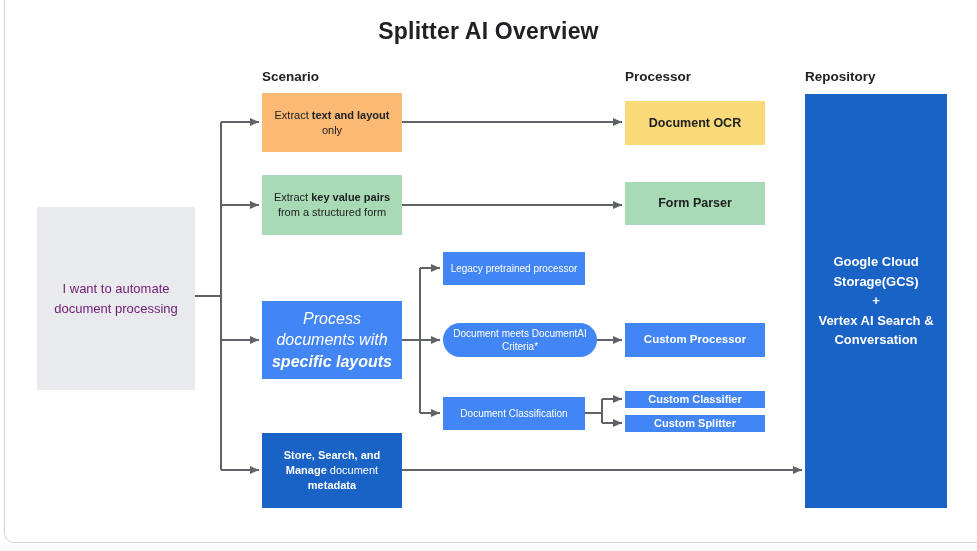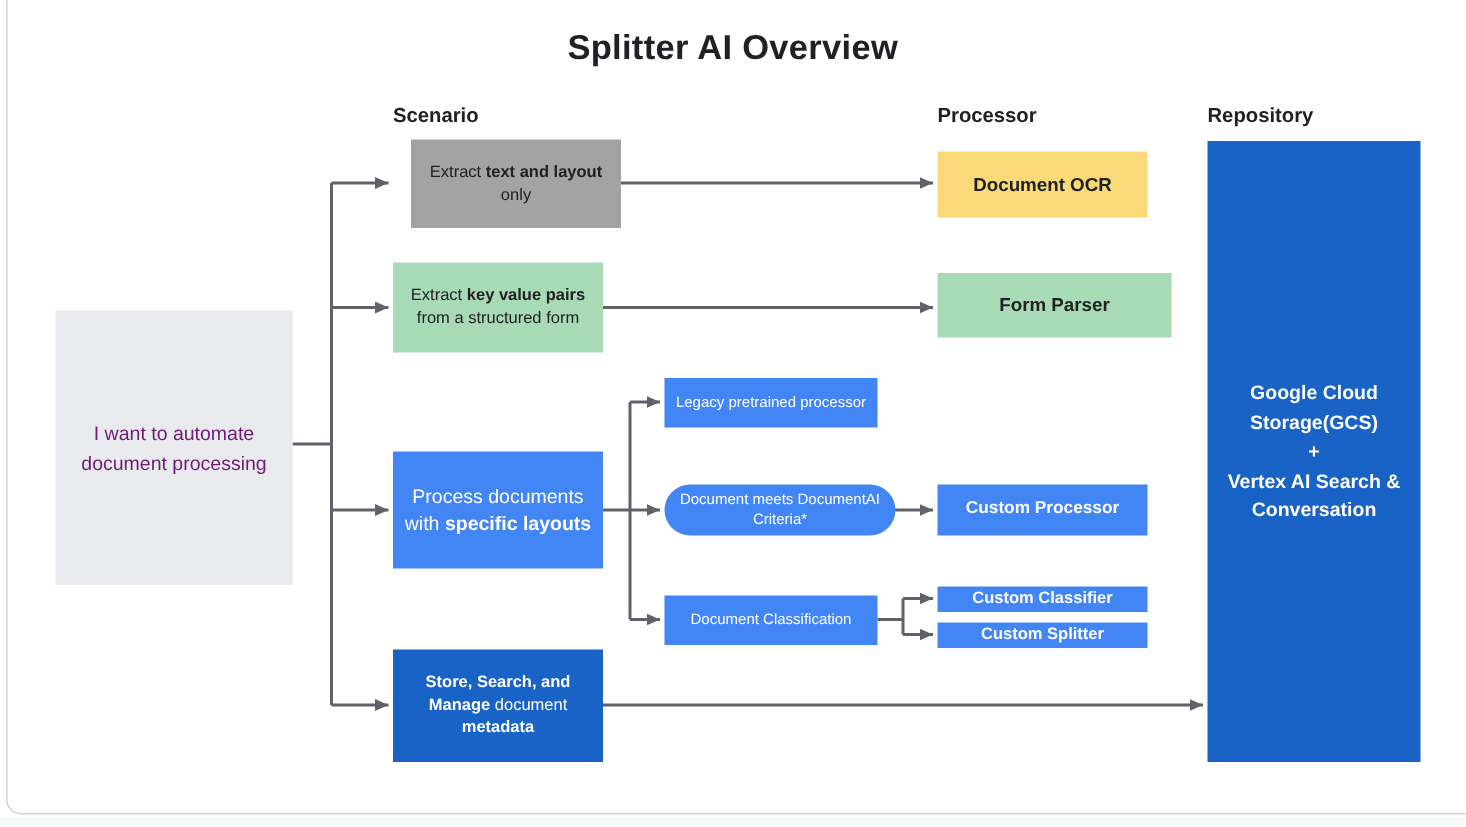--- a/index.html
+++ b/index.html
@@ -20,42 +20,42 @@
   .hdr-scenario   { left:262px; top:69px; width:140px; }
   .hdr-processor  { left:625px; top:69px; width:140px; }
   .hdr-repository { left:805px; top:69px; width:142px; }
 
   .box {
     position:absolute; display:flex; align-items:center; justify-content:center;
     text-align:center; line-height:1.35; padding:2px 6px;
   }
   .b { font-weight:700; }
   .gray     { background:#E8EAED; color:#701a75; font-size:13px; line-height:1.5; }
-  .yellow   { background:#a3a3a3; color:#202124; font-size:11px;margin-left:12px; }
+  .yellow   { background:#fdba74; color:#202124; font-size:11px; }
   .green    { background:#A8DAB5; color:#202124; font-size:11px; }
-  .blue     { background:#4285F4; color:#ffffff; font-size:13px; }
+  .blue     { background:#4285F4; color:#ffffff; font-size:16px;font-style:italic; }
   .darkblue { background:#1A63C6; color:#ffffff; font-size:11px; }
   .proc-light { background:#FAD978; color:#202124; font-size:12.5px; font-weight:700; }
   .proc-green { background:#A8DAB5; color:#202124; font-size:12.5px; font-weight:700; }
   .mid      { background:#4285F4; color:#ffffff; font-size:10px; }
   .proc-blue{ background:#4285F4; color:#ffffff; font-size:11.5px; font-weight:700; }
   .proc-blue-sm { background:#4285F4; color:#ffffff; font-size:11px; font-weight:700; }
   .repo { background:#1A63C6; color:#ffffff; font-size:13px; font-weight:700; white-space:pre-line; line-height:1.5; }
 
   
   .n-start        { left:37px;  top:207px; width:158px; height:183px; }
   .n-extract-text { left:262px; top:93px;  width:140px; height:59px; }
   .n-extract-kv   { left:262px; top:175px; width:140px; height:60px; }
   .n-layouts      { left:262px; top:301px; width:140px; height:78px; }
   .n-store        { left:262px; top:433px; width:140px; height:75px; }
   .n-legacy       { left:443px; top:252px; width:142px; height:33px; }
   .n-criteria     { left:443px; top:323px; width:154px; height:34px;border-radius:17px; }
   .n-classif      { left:443px; top:397px; width:142px; height:33px; }
   .n-ocr          { left:625px; top:101px; width:140px; height:44px; }
-  .n-parser       { left:625px; top:182px; width:156px; height:43px; }
+  .n-parser       { left:625px; top:182px; width:140px; height:43px; }
   .n-custom-proc  { left:625px; top:323px; width:140px; height:34px; }
   .n-classifier   { left:625px; top:391px; width:140px; height:17px; }
   .n-splitter     { left:625px; top:415px; width:140px; height:17px; }
   .n-repo         { left:805px; top:94px;  width:142px; height:414px; }
 
   svg.connectors { position:absolute; left:0; top:0; pointer-events:none; }
 </style>
 </head>
 <body>
 

